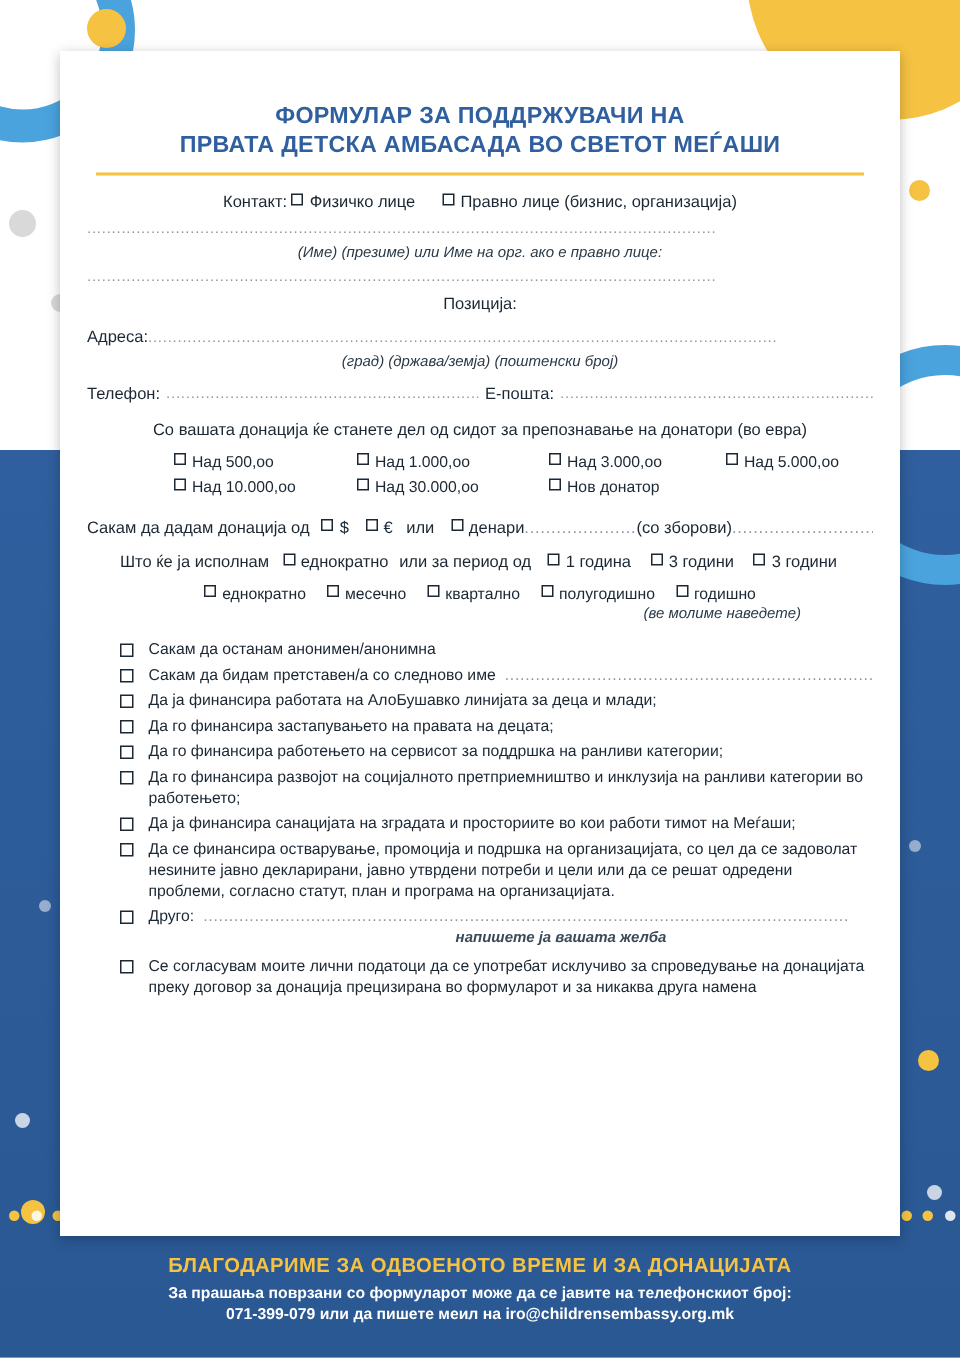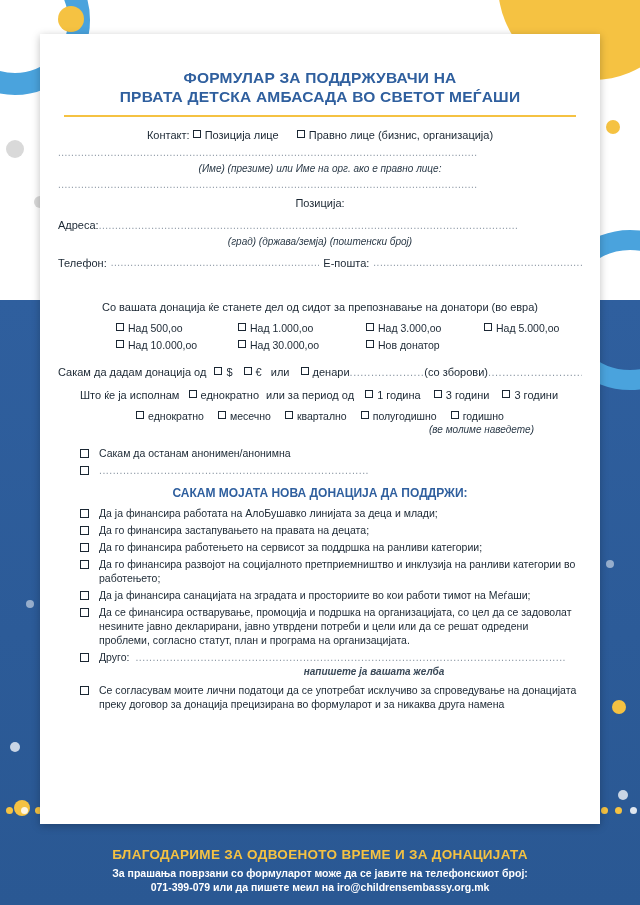--- a/index.html
+++ b/index.html
@@ -74,21 +74,21 @@
   }
 
   .bullet-item {
     display:flex; gap:6px; align-items:flex-start; margin-bottom:3px;
     font-size:10.5px; color:#1b2733; line-height:14px;
   }
   .bullet-item .cb { margin-top:3px; flex:0 0 auto; }
   .opt { font-size:10.5px; color:#1b2733; }
 
   
-  .footer { position:absolute; left:0; bottom:12px; width:640px; text-align:center; }
+  .footer { position:absolute; left:0; bottom:23px; width:640px; text-align:center; }
   .f1 { color:#f5c242; font-weight:bold; font-size:13.5px; letter-spacing:.3px; }
   .f2 { color:#ffffff; font-weight:bold; font-size:10.5px; margin-top:5px; }
   .f3 { color:#ffffff; font-weight:bold; font-size:10.5px; margin-top:2px; }
 </style>
 </head>
 <body>
 
 <div class="bg-top"></div>
 <div class="bg-bottom"></div>
 <div class="deco d-ring1"></div>
@@ -154,21 +154,21 @@
 <div class="card">
 
   <div class="title">
     <div>ФОРМУЛАР ЗА ПОДДРЖУВАЧИ НА</div>
     <div>ПРВАТА ДЕТСКА АМБАСАДА ВО СВЕТОТ МЕЃАШИ</div>
   </div>
   <div class="title-rule"></div>
 
   <div class="row center" style="margin-bottom:2px;">
     <span>Контакт:</span>
-    <span class="cb"></span><span>Позиција лице</span>
+    <span class="cb"></span><span>Физичко лице</span>
     <span style="display:inline-block;width:12px;"></span>
     <span class="cb"></span><span>Правно лице (бизнис, организација)</span>
   </div>
 
   <div class="row dots-line" style="font-size:10px;overflow:hidden;white-space:nowrap;">................................................................................................................................</div>
   <div class="row center ital small">(Име) (презиме) или Име на орг. ако е правно лице:</div>
   <div class="row dots-line" style="font-size:10px;overflow:hidden;white-space:nowrap;">................................................................................................................................</div>
   <div class="row center" style="margin-top:2px;">Позиција:</div>
 
   <div class="row" style="margin-top:6px;white-space:nowrap;overflow:hidden;">
@@ -176,21 +176,21 @@
   </div>
   <div class="row center ital small">(град) (држава/земја) (поштенски број)</div>
 
   <div class="row" style="margin-top:5px;display:flex;align-items:flex-end;gap:4px;white-space:nowrap;overflow:hidden;">
     <span>Телефон:</span>
     <span class="dots-line" style="font-size:10px;flex:1 1 auto;overflow:hidden;">................................................................................................................................</span>
     <span>Е-пошта:</span>
     <span class="dots-line" style="font-size:10px;flex:1 1 auto;overflow:hidden;">................................................................................................................................</span>
   </div>
 
-  <div class="row center" style="margin-top:28px;">Со вашата донација ќе станете дел од сидот за препознавање на донатори (во евра)</div>
+  <div class="row center" style="margin-top:8px;">Со вашата донација ќе станете дел од сидот за препознавање на донатори (во евра)</div>
 
   <div style="display:flex;margin-top:7px;padding-left:58px;">
     <div class="opt" style="width:122px;"><span class="cb"></span><span>Над 500,оо</span></div>
     <div class="opt" style="width:128px;"><span class="cb"></span><span>Над 1.000,оо</span></div>
     <div class="opt" style="width:118px;"><span class="cb"></span><span>Над 3.000,оо</span></div>
     <div class="opt"><span class="cb"></span><span>Над 5.000,оо</span></div>
   </div>
   <div style="display:flex;margin-top:5px;padding-left:58px;">
     <div class="opt" style="width:122px;"><span class="cb"></span><span>Над 10.000,оо</span></div>
     <div class="opt" style="width:128px;"><span class="cb"></span><span>Над 30.000,оо</span></div>
@@ -224,24 +224,24 @@
   </div>
 
   <div class="row ital small" style="text-align:right;padding-right:48px;">(ве молиме наведете)</div>
 
   <div class="bullet-item" style="margin-top:8px;padding-left:22px;">
     <span class="cb cb-lg"></span>
     <span>Сакам да останам анонимен/анонимна</span>
   </div>
   <div class="bullet-item" style="padding-left:22px;white-space:nowrap;overflow:hidden;">
     <span class="cb cb-lg"></span>
+    <span>Сакам да бидам претставен/а со следново име</span>
       <span class="dots-line">...............................................................................</span>
   </div>
 
-  <div class="sect-head">САКАМ МОЈАТА НОВА ДОНАЦИЈА ДА ПОДДРЖИ:</div>
 
   <div style="padding-left:22px;padding-right:4px;">
     <div class="bullet-item">
         <span class="cb cb-lg"></span>
         <span>Да ја финансира работата на АлоБушавко линијата за деца и млади;</span>
       </div>
     <div class="bullet-item">
         <span class="cb cb-lg"></span>
         <span>Да го финансира застапувањето на правата на децата;</span>
       </div>

